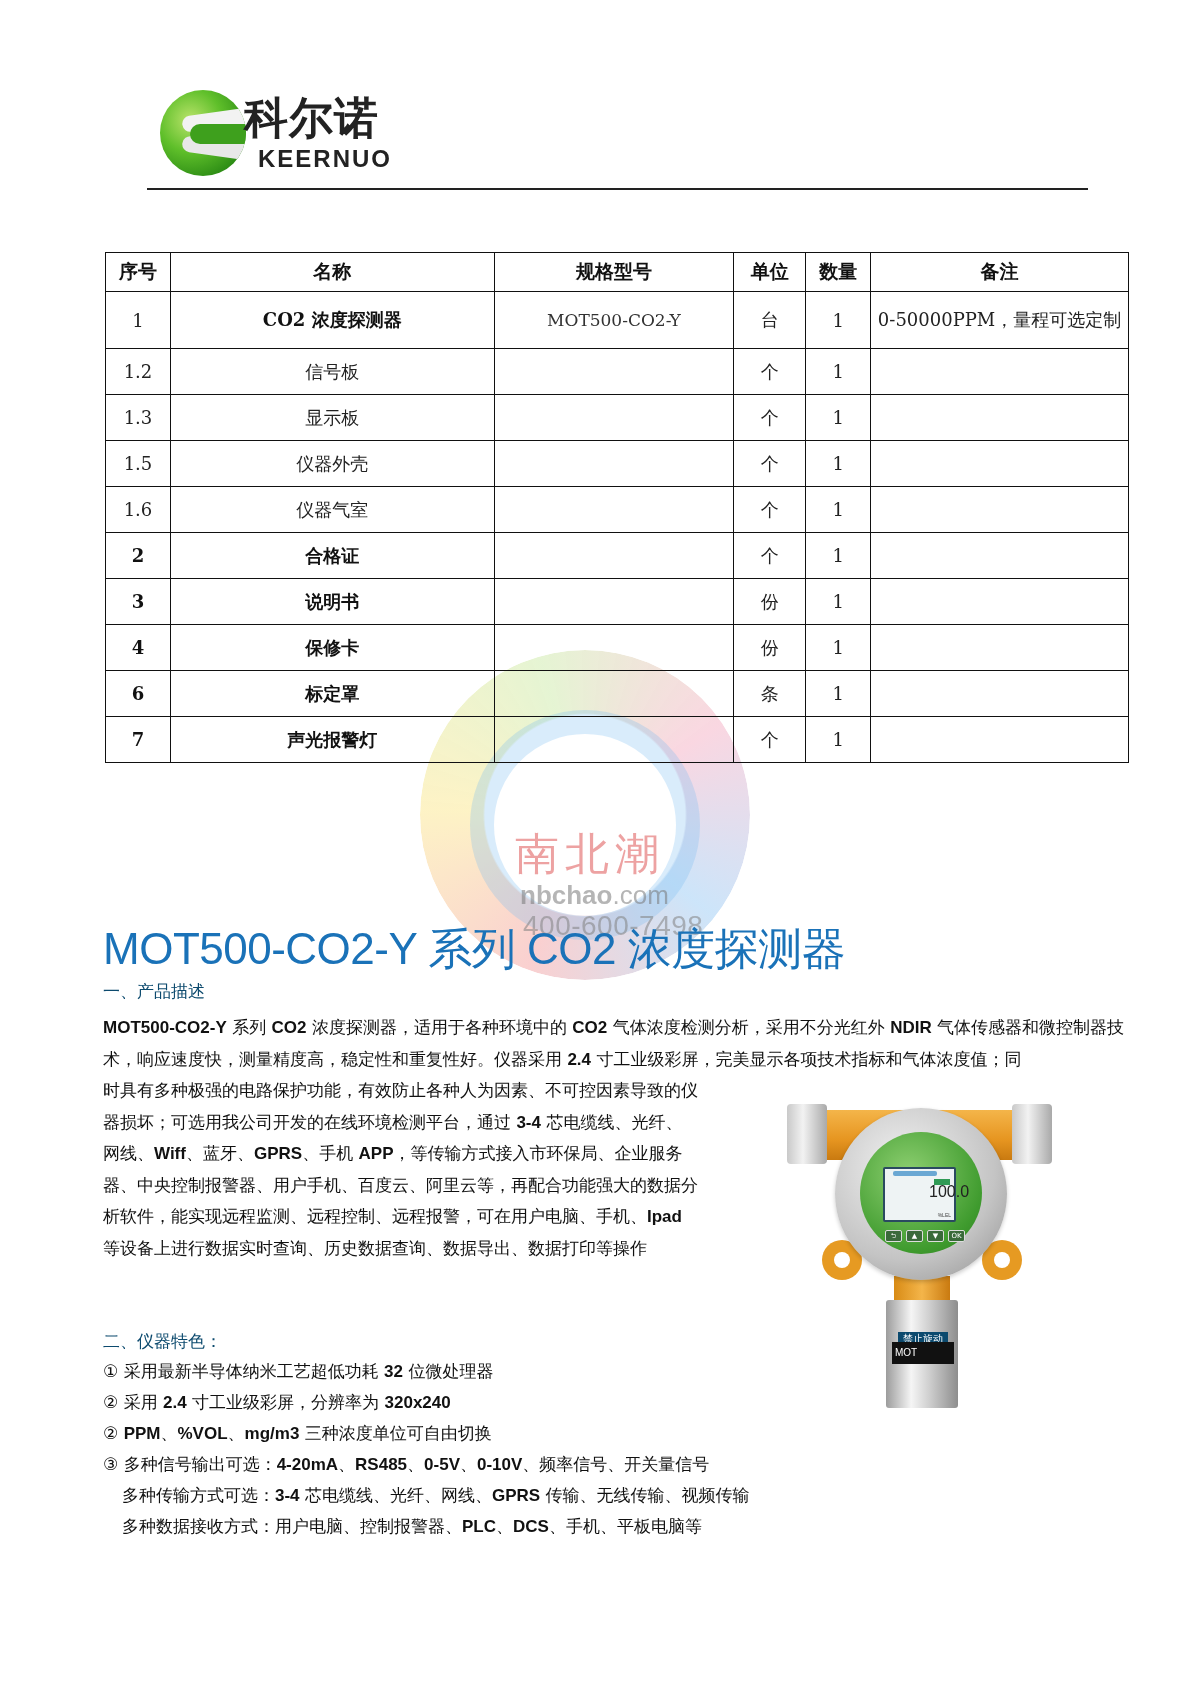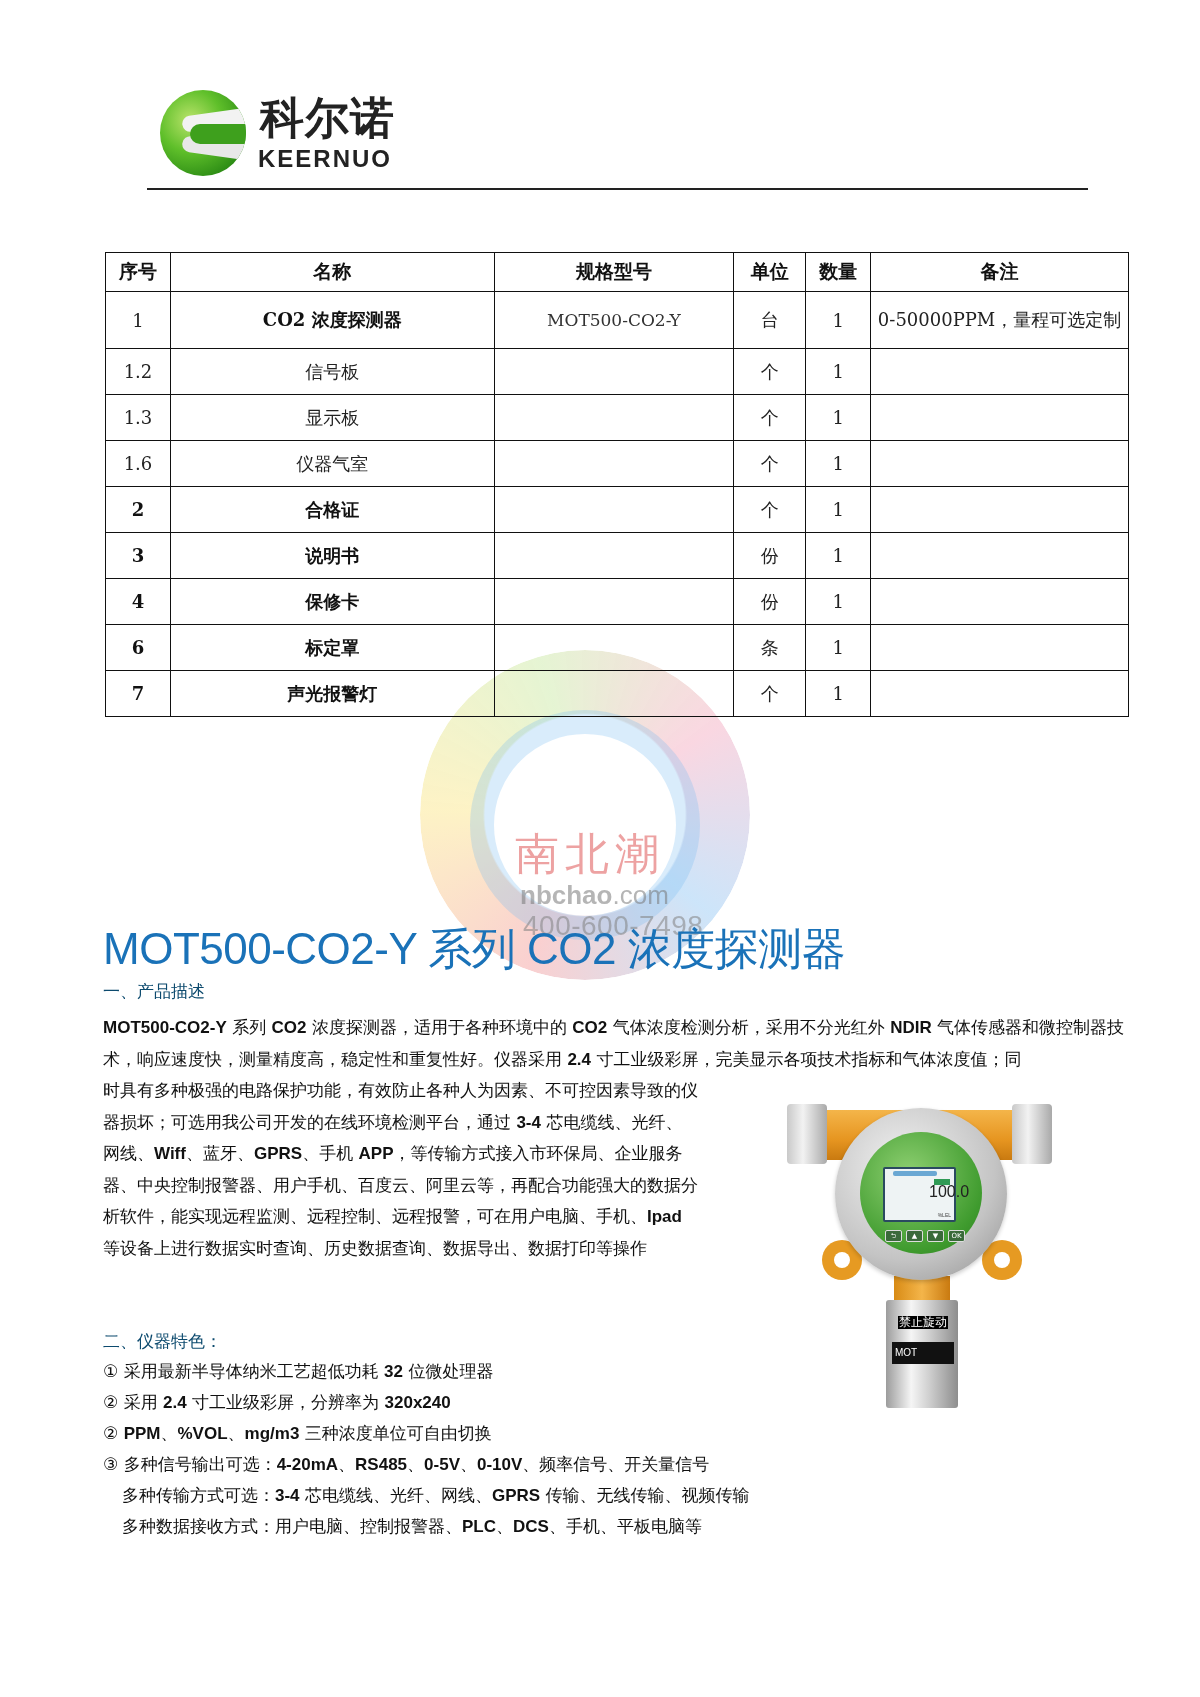--- a/index.html
+++ b/index.html
@@ -19,21 +19,21 @@
   }
   .logo-mark .swoosh2 {
     position: absolute; left: 22px; top: 50px; width: 70px; height: 16px; background: #e8e8e8;
     border-radius: 8px 0 0 8px; transform: rotate(8deg);
   }
   .logo-mark .inner {
     position: absolute; left: 30px; top: 34px; width: 60px; height: 20px; background: #3ea01d;
     border-radius: 10px 0 0 10px;
   }
   .logo-cn {
-    position: absolute; left: 100px; top: 4px; font-size: 44px; font-weight: bold; color: #222;
+    position: absolute; left: 84px; top: 4px; font-size: 44px; font-weight: bold; color: #222;
     letter-spacing: 1px; line-height: 48px;
   }
   .logo-en {
     position: absolute; left: 98px; top: 56px; font-family: "Liberation Sans", sans-serif;
     font-size: 24px; font-weight: bold; color: #222; letter-spacing: 2px; line-height: 26px;
   }
   .header-rule { position: absolute; left: 147px; top: 188px; width: 941px; height: 0; border-top: 2px solid #222; }
 
   
   .watermark { position: absolute; left: 420px; top: 650px; width: 330px; height: 330px; pointer-events: none; }
@@ -120,21 +120,21 @@
   .screen .unit { position: absolute; right: 3px; bottom: 2px; font-size: 5px; color: #444; }
   .screen .bar { position: absolute; left: 8px; top: 2px; width: 44px; height: 5px; background: #6aa7d3; border-radius: 2px; }
   .screen .tag { position: absolute; right: 4px; top: 10px; width: 16px; height: 6px; background: #2f9a55; }
   .btns { position: absolute; left: 173px; top: 130px; width: 80px; height: 12px; display: flex; gap: 4px; }
   .btns span { flex: 1; background: #3a6a3a; border: 1px solid #ddd; border-radius: 2px; color: #fff; font-size: 7px; text-align: center; line-height: 10px; }
   .neck { position: absolute; left: 182px; top: 176px; width: 56px; height: 26px; background: linear-gradient(90deg, #d88b15, #f4b54a 50%, #c97a10); }
   .sensor {
     position: absolute; left: 174px; top: 200px; width: 72px; height: 108px;
     background: linear-gradient(90deg, #9c9c9c, #f5f5f5 35%, #cfcfcf 60%, #8d8d8d); border-radius: 3px;
   }
-  .label1 { position: absolute; left: 186px; top: 216px; width: 50px; height: 13px; background: #000000; color: #fff; font-size: 12px; text-align: center; line-height: 13px; }
+  .label1 { position: absolute; left: 186px; top: 232px; width: 50px; height: 13px; background: #0c4a6e; color: #fff; font-size: 10px; text-align: center; line-height: 13px; }
   .label2 { position: absolute; left: 180px; top: 242px; width: 62px; height: 22px; background: #111; color: #fff; font-family: "Liberation Sans", sans-serif; font-size: 10px; line-height: 22px; padding-left: 3px; }
 </style>
 </head>
 <body>
 
 <div class="logo">
   <div class="logo-mark">
     <div class="swoosh1"></div>
       <div class="swoosh2"></div>
       <div class="inner"></div>
@@ -184,20 +184,28 @@
       <td>1.2</td>
       <td>信号板</td>
       <td></td>
       <td>个</td>
       <td>1</td>
       <td></td>
     </tr>
     <tr>
       <td>1.3</td>
       <td>显示板</td>
+      <td></td>
+      <td>个</td>
+      <td>1</td>
+      <td></td>
+    </tr>
+    <tr>
+      <td>1.5</td>
+      <td>仪器外壳</td>
       <td></td>
       <td>个</td>
       <td>1</td>
       <td></td>
     </tr>
     <tr>
       <td>1.6</td>
       <td>仪器气室</td>
       <td></td>
       <td>个</td>

